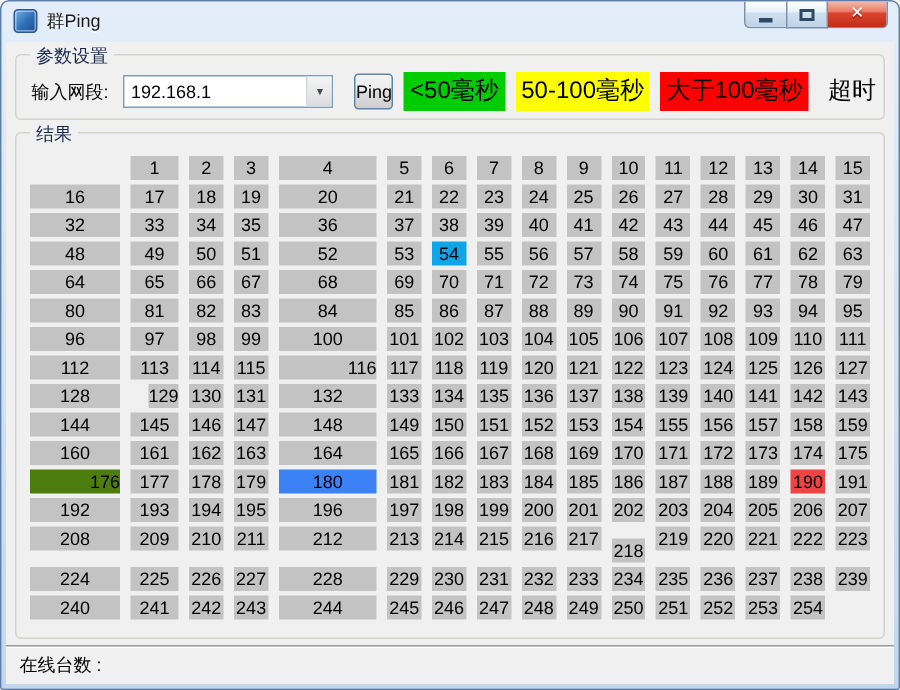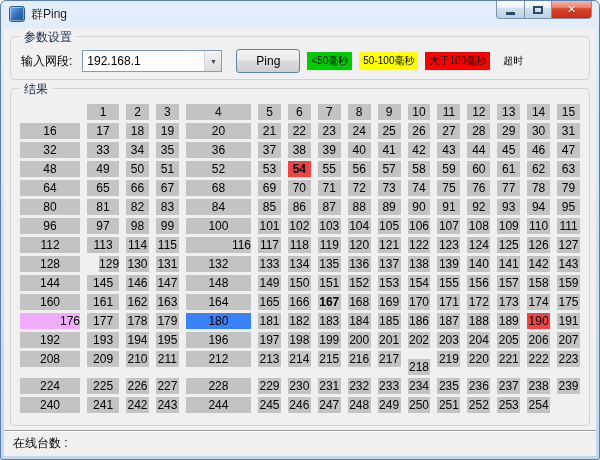--- a/index.html
+++ b/index.html
@@ -82,21 +82,21 @@
   .combo-arrow { font-size:7px; color:#40484f; }
 
   .ping-btn {
     margin-left:14px; width:64px; height:24px; font-size:12px; color:#000;
     font-family:"Liberation Sans","DejaVu Sans",sans-serif;
     background:linear-gradient(180deg,#f3f3f3 0%,#ebebeb 45%,#dcdcdc 50%,#cfcfcf 100%);
     border:1px solid #5c84a8; border-radius:3px; cursor:default;
   }
 
   .chip {
-    margin-left:7px; padding:3px 4px; font-size:10px; color:#000;
+    margin-left:7px; padding:3px 4px; font-size:16px; color:#000;
     white-space:nowrap; line-height:1.2;
   }
   .chip-timeout { padding-left:6px; }
 
   .results { left:6px; right:6px; top:60px; height:338px; }
   .grid {
     margin:15px 9px 8px 9px;
     display:grid; grid-template-columns:repeat(16,1fr);
     column-gap:7px; row-gap:3px;
   }
@@ -202,21 +202,21 @@
           <div class="cell" style="background: rgb(195, 195, 195);">44</div>
           <div class="cell" style="background: rgb(195, 195, 195);">45</div>
           <div class="cell" style="background: rgb(195, 195, 195);">46</div>
           <div class="cell" style="background: rgb(195, 195, 195);">47</div>
           <div class="cell" style="background: rgb(195, 195, 195);">48</div>
           <div class="cell" style="background: rgb(195, 195, 195);">49</div>
           <div class="cell" style="background: rgb(195, 195, 195);">50</div>
           <div class="cell" style="background: rgb(195, 195, 195);">51</div>
           <div class="cell" style="background: rgb(195, 195, 195);">52</div>
           <div class="cell" style="background: rgb(195, 195, 195);">53</div>
-          <div class="cell" style="background: #ef4444; font-weight: bold;">54</div>
+          <div class="cell" style="background: #0ea5e9;">54</div>
           <div class="cell" style="background: rgb(195, 195, 195);">55</div>
           <div class="cell" style="background: rgb(195, 195, 195);">56</div>
           <div class="cell" style="background: rgb(195, 195, 195);">57</div>
           <div class="cell" style="background: rgb(195, 195, 195);">58</div>
           <div class="cell" style="background: rgb(195, 195, 195);">59</div>
           <div class="cell" style="background: rgb(195, 195, 195);">60</div>
           <div class="cell" style="background: rgb(195, 195, 195);">61</div>
           <div class="cell" style="background: rgb(195, 195, 195);">62</div>
           <div class="cell" style="background: rgb(195, 195, 195);">63</div>
           <div class="cell" style="background: rgb(195, 195, 195);">64</div>
@@ -315,30 +315,30 @@
           <div class="cell" style="background: rgb(195, 195, 195);">157</div>
           <div class="cell" style="background: rgb(195, 195, 195);">158</div>
           <div class="cell" style="background: rgb(195, 195, 195);">159</div>
           <div class="cell" style="background: rgb(195, 195, 195);">160</div>
           <div class="cell" style="background: rgb(195, 195, 195);">161</div>
           <div class="cell" style="background: rgb(195, 195, 195);">162</div>
           <div class="cell" style="background: rgb(195, 195, 195);">163</div>
           <div class="cell" style="background: rgb(195, 195, 195);">164</div>
           <div class="cell" style="background: rgb(195, 195, 195);">165</div>
           <div class="cell" style="background: rgb(195, 195, 195);">166</div>
-          <div class="cell" style="background: rgb(195, 195, 195); font-weight: bold;">167</div>
+          <div class="cell" style="background: rgb(195, 195, 195);">167</div>
           <div class="cell" style="background: rgb(195, 195, 195);">168</div>
           <div class="cell" style="background: rgb(195, 195, 195);">169</div>
           <div class="cell" style="background: rgb(195, 195, 195);">170</div>
           <div class="cell" style="background: rgb(195, 195, 195);">171</div>
           <div class="cell" style="background: rgb(195, 195, 195);">172</div>
           <div class="cell" style="background: rgb(195, 195, 195);">173</div>
           <div class="cell" style="background: rgb(195, 195, 195);">174</div>
           <div class="cell" style="background: rgb(195, 195, 195);">175</div>
-          <div class="cell" style="background: #f0abfc; padding-left: 40px;">176</div>
+          <div class="cell" style="background: #4d7c0f; padding-left: 40px;">176</div>
           <div class="cell" style="background: rgb(195, 195, 195);">177</div>
           <div class="cell" style="background: rgb(195, 195, 195);">178</div>
           <div class="cell" style="background: rgb(195, 195, 195);">179</div>
           <div class="cell" style="background: #3b82f6;">180</div>
           <div class="cell" style="background: rgb(195, 195, 195);">181</div>
           <div class="cell" style="background: rgb(195, 195, 195);">182</div>
           <div class="cell" style="background: rgb(195, 195, 195);">183</div>
           <div class="cell" style="background: rgb(195, 195, 195);">184</div>
           <div class="cell" style="background: rgb(195, 195, 195);">185</div>
           <div class="cell" style="background: rgb(195, 195, 195);">186</div>

